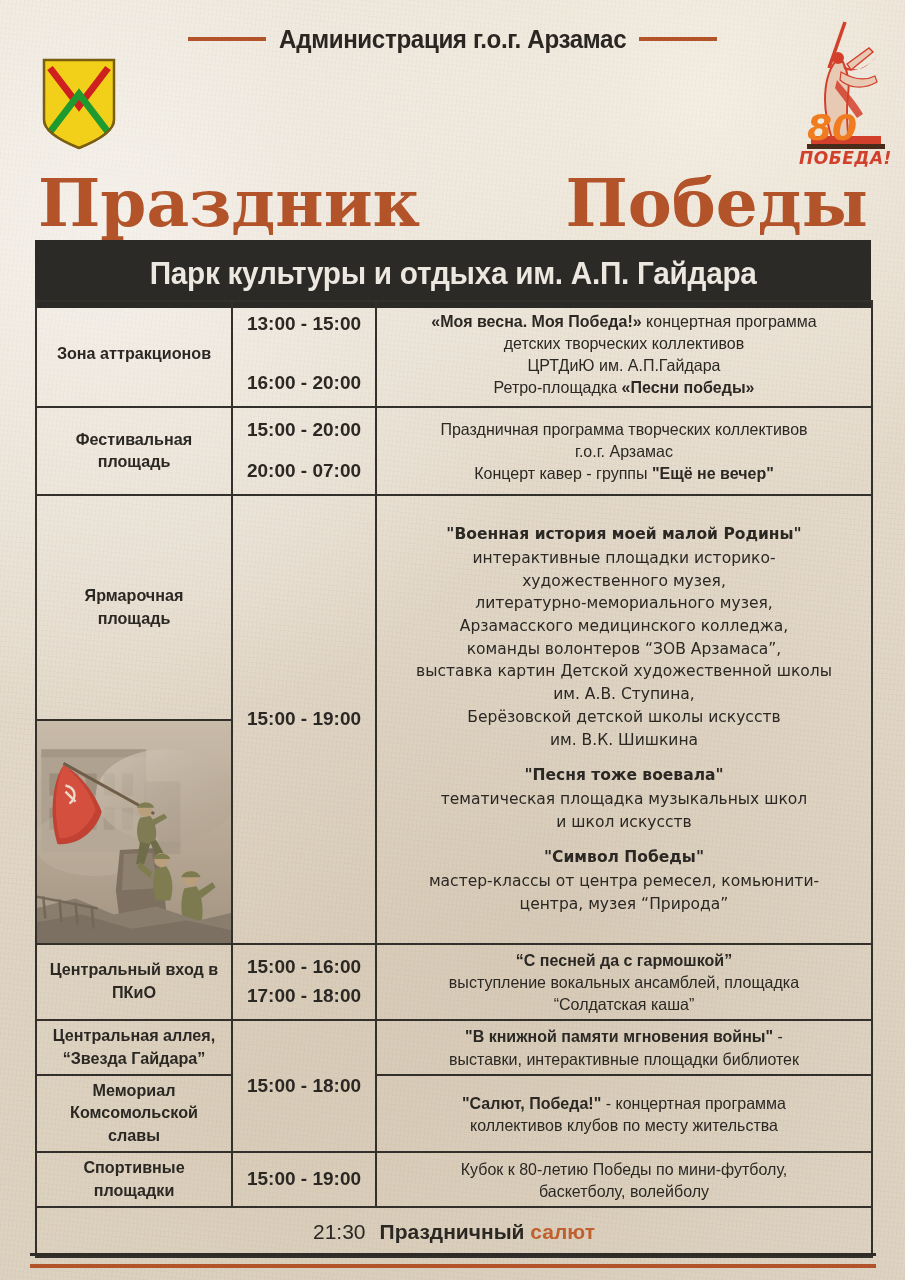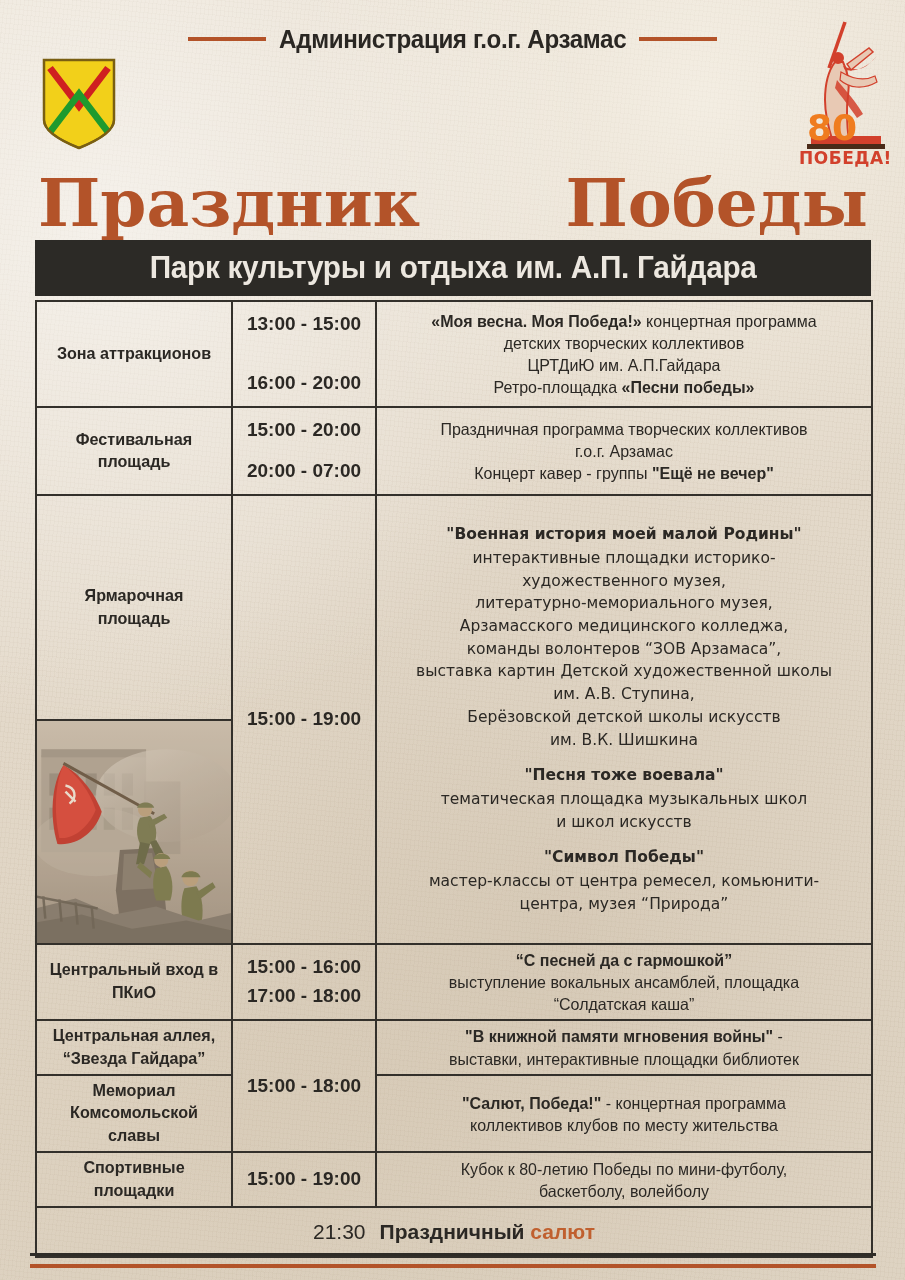--- a/index.html
+++ b/index.html
@@ -86,20 +86,21 @@
     white-space: nowrap;
   }
 
   
   .logo80 {
     position: absolute;
     right: 12px;
     top: 18px;
     width: 108px;
     height: 150px;
+    font-style: italic;
   }
 
   
   .prazdnik {
     position: absolute;
     left: 38px;
     top: 164px;
     width: 830px;
     height: 78px;
     display: flex;
@@ -112,21 +113,21 @@
     color: #b35329;
     white-space: nowrap;
   }
 
   
   .venue-bar {
     position: absolute;
     left: 35px;
     top: 240px;
     width: 836px;
-    height: 56px;
+    height: 68px;
     background: #2c2a26;
     display: flex;
     align-items: center;
     justify-content: center;
   }
   .venue-bar span {
     font-family: "Liberation Sans", sans-serif;
     font-size: 31px;
     font-weight: bold;
     color: #ece7df;

